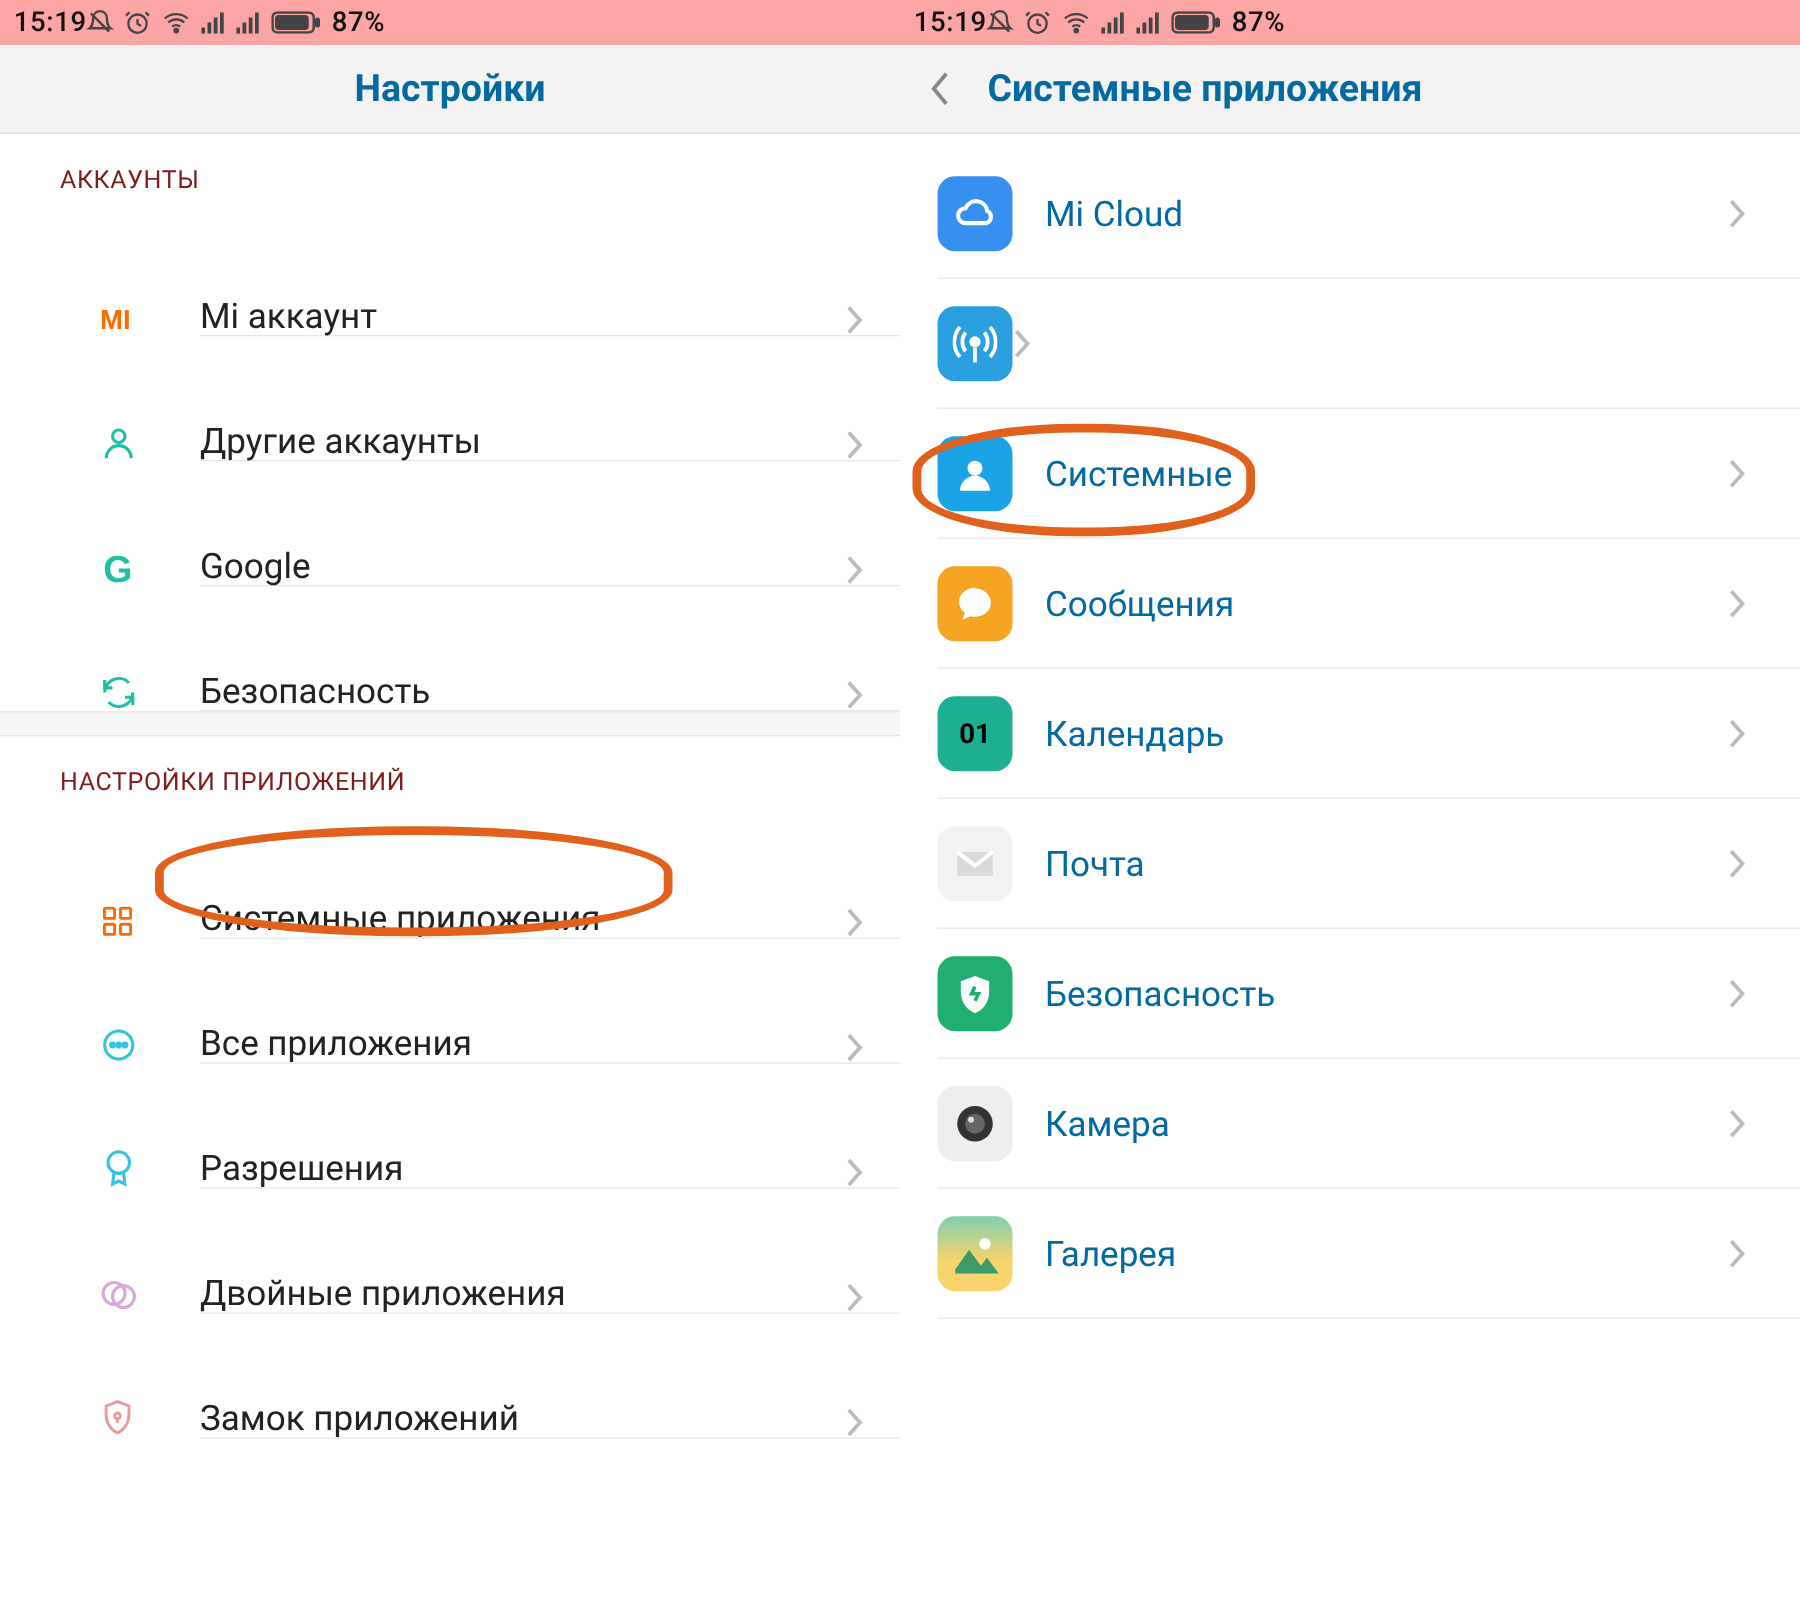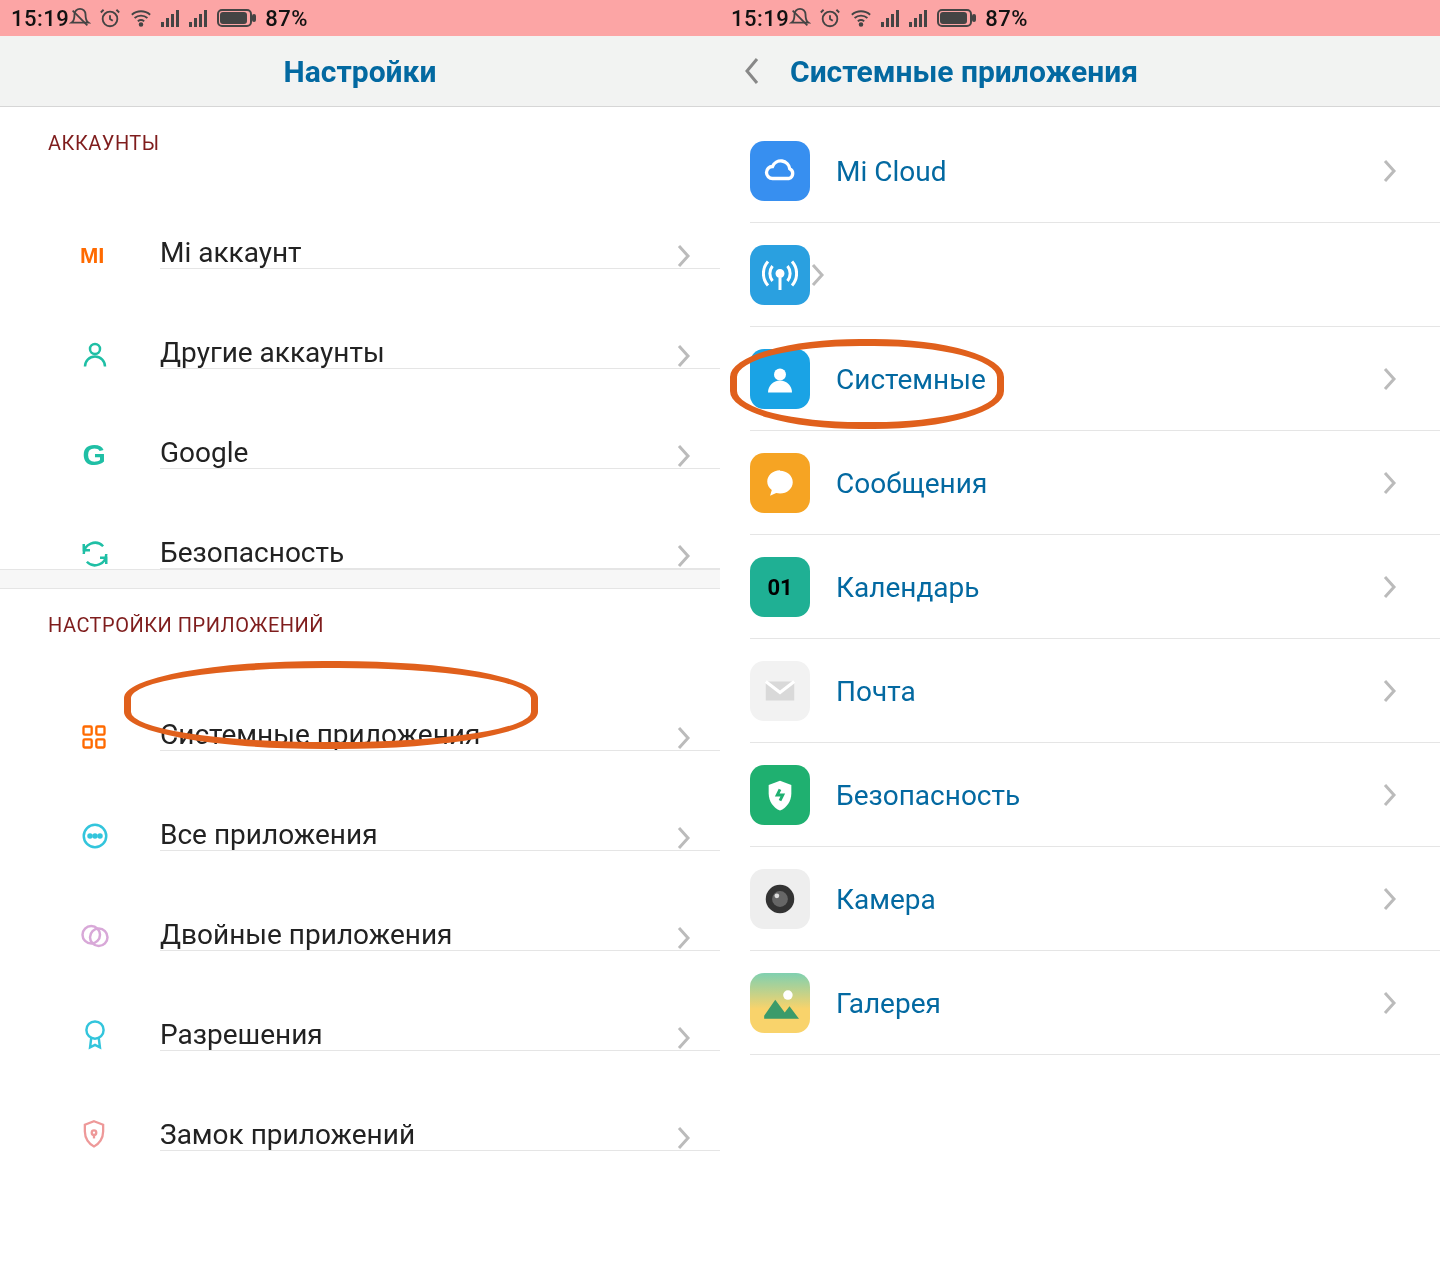--- a/index.html
+++ b/index.html
@@ -321,41 +321,41 @@
         <div class="label">Все приложения</div>
         <div class="chev">
             <svg width="16" height="26" viewBox="0 0 16 26" fill="none" stroke="#bbb" stroke-width="3">
               <path d="M3 3l9 10-9 10"></path>
             </svg>
           </div>
       </div>
 
       <div class="row">
         <div class="icon-slot">
+          <svg width="30" height="32" viewBox="0 0 24 26" fill="none" stroke="#33c5dc" stroke-width="2">
+              <circle cx="12" cy="9" r="7"></circle>
+              <path d="M9 15l-1 8 4-2 4 2-1-8"></path>
+            </svg>
+        </div>
+        <div class="label">Разрешения</div>
+        <div class="chev">
+            <svg width="16" height="26" viewBox="0 0 16 26" fill="none" stroke="#bbb" stroke-width="3">
+              <path d="M3 3l9 10-9 10"></path>
+            </svg>
+          </div>
+      </div>
+
+      <div class="row">
+        <div class="icon-slot">
           <svg width="30" height="30" viewBox="0 0 24 24" fill="none" stroke="#d8a8d8" stroke-width="2">
               <circle cx="9" cy="11" r="7"></circle>
               <circle cx="15" cy="13" r="7"></circle>
             </svg>
         </div>
         <div class="label">Двойные приложения</div>
-        <div class="chev">
-            <svg width="16" height="26" viewBox="0 0 16 26" fill="none" stroke="#bbb" stroke-width="3">
-              <path d="M3 3l9 10-9 10"></path>
-            </svg>
-          </div>
-      </div>
-
-      <div class="row">
-        <div class="icon-slot">
-          <svg width="30" height="32" viewBox="0 0 24 26" fill="none" stroke="#33c5dc" stroke-width="2">
-              <circle cx="12" cy="9" r="7"></circle>
-              <path d="M9 15l-1 8 4-2 4 2-1-8"></path>
-            </svg>
-        </div>
-        <div class="label">Разрешения</div>
         <div class="chev">
             <svg width="16" height="26" viewBox="0 0 16 26" fill="none" stroke="#bbb" stroke-width="3">
               <path d="M3 3l9 10-9 10"></path>
             </svg>
           </div>
       </div>
 
       <div class="row">
         <div class="icon-slot">
           <svg width="28" height="32" viewBox="0 0 24 28" fill="none" stroke="#e99" stroke-width="2">

